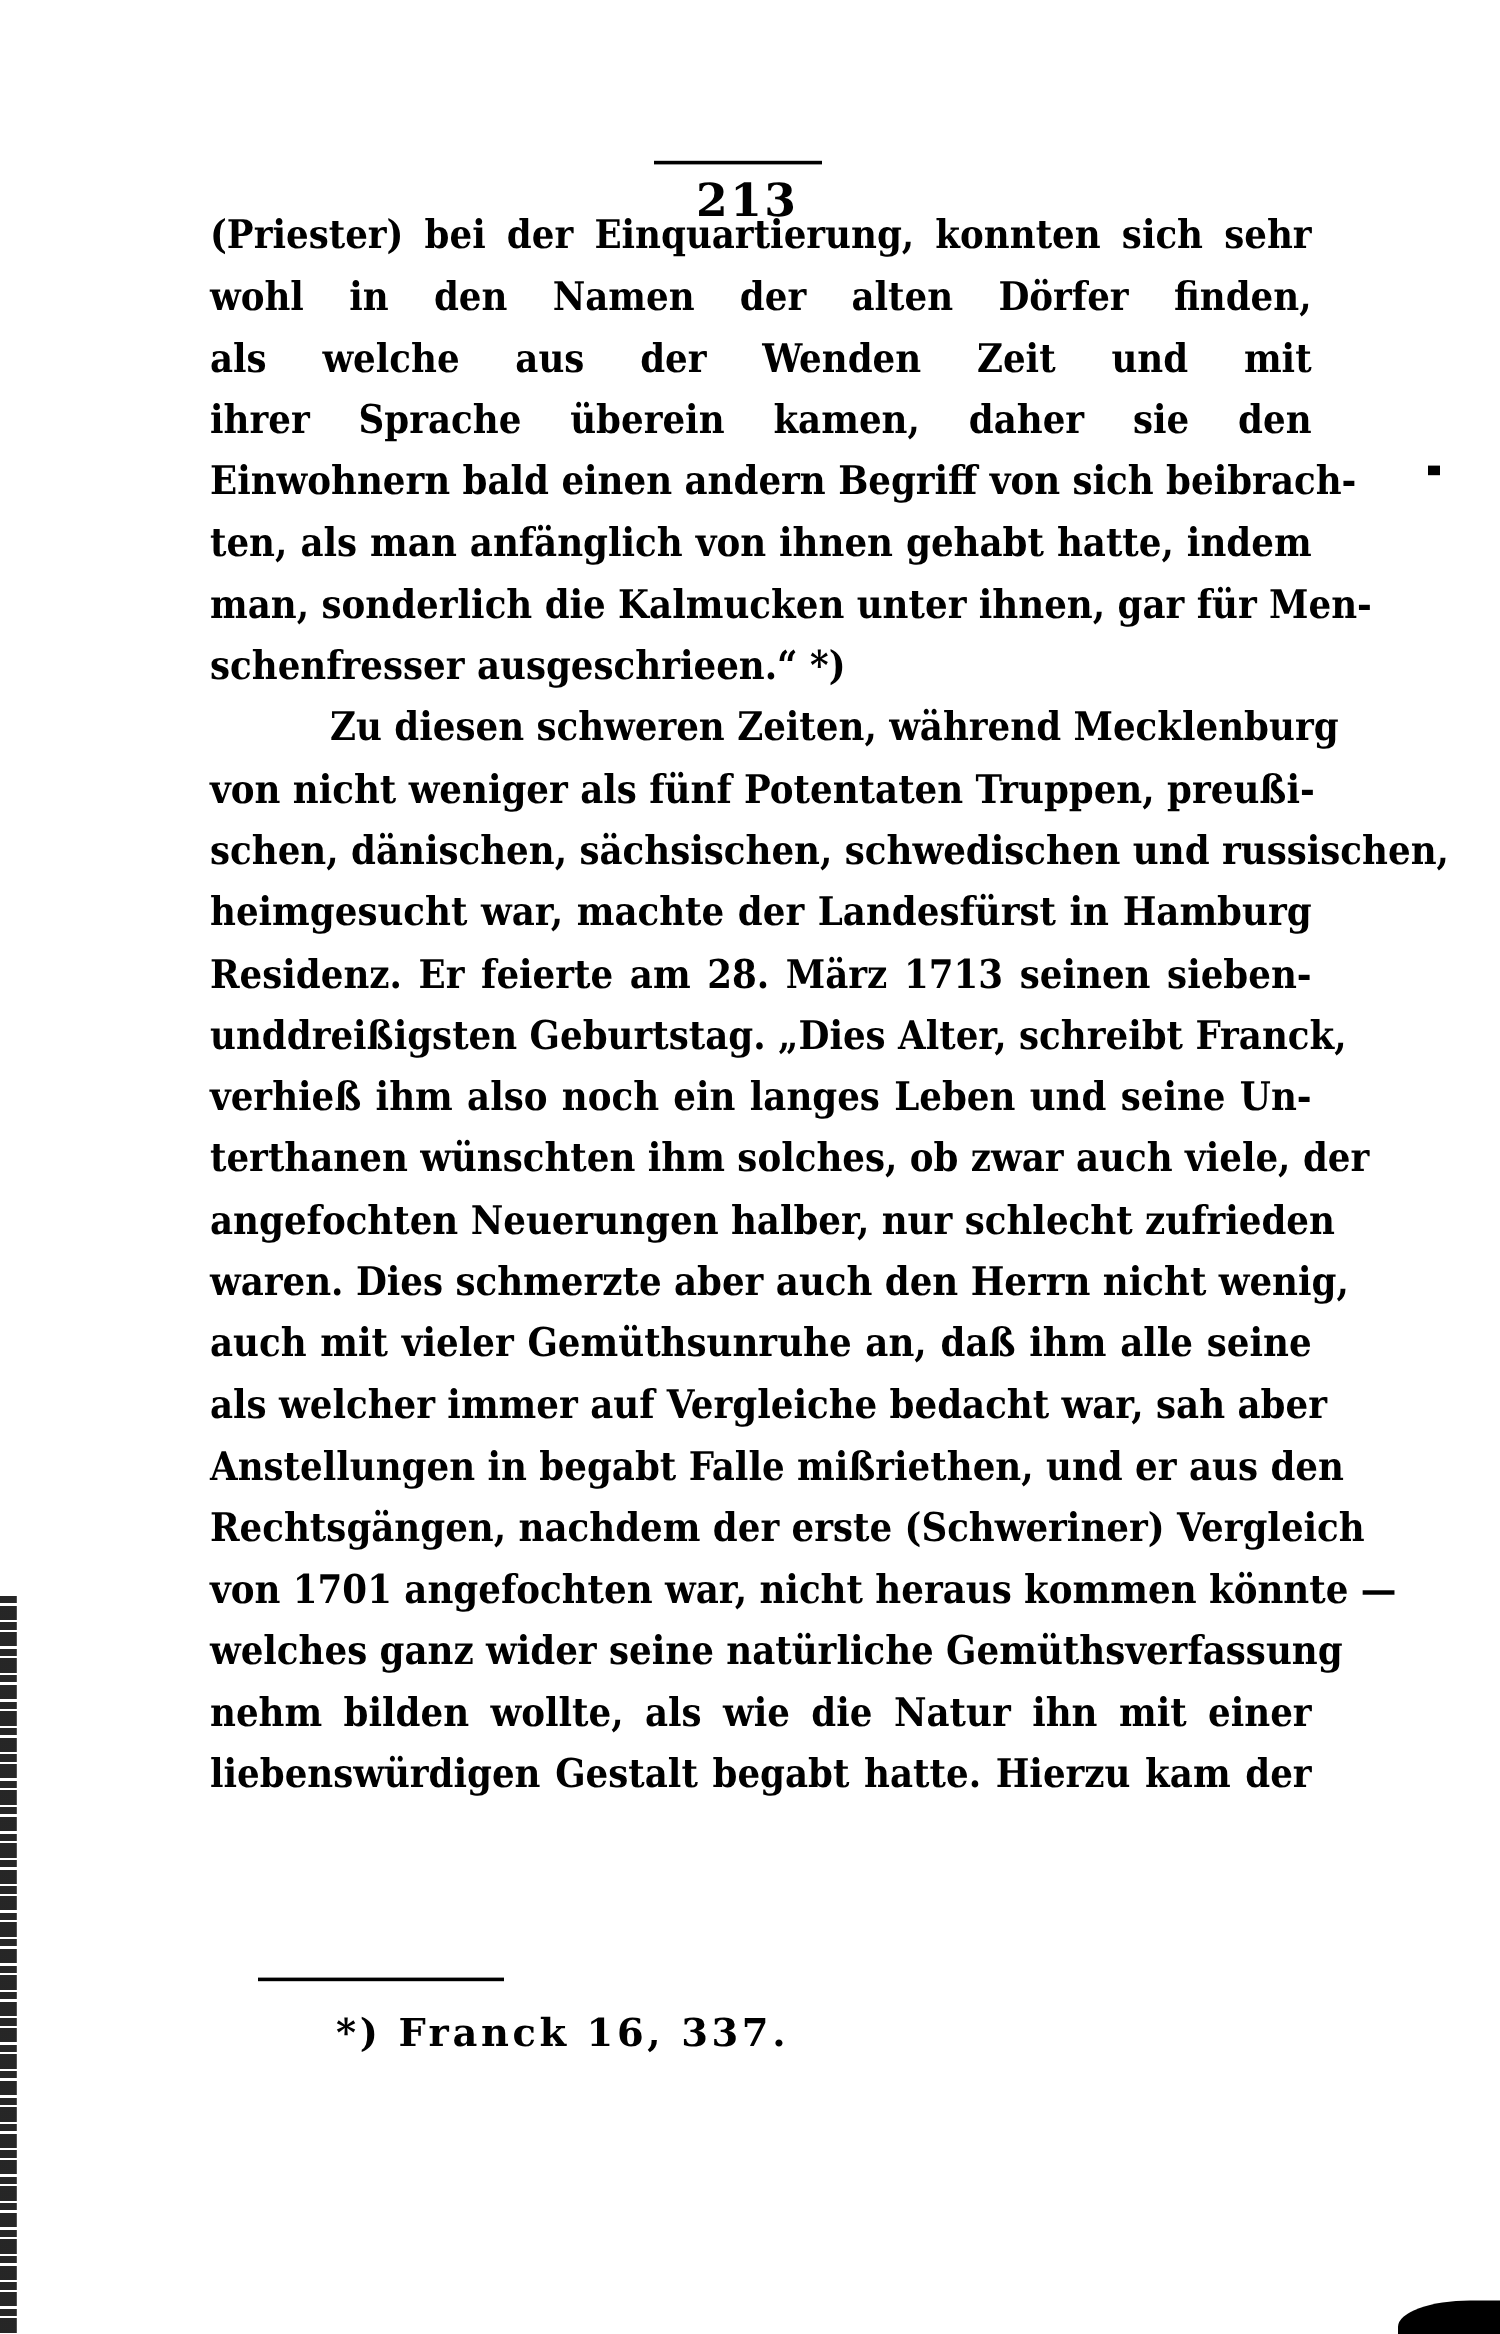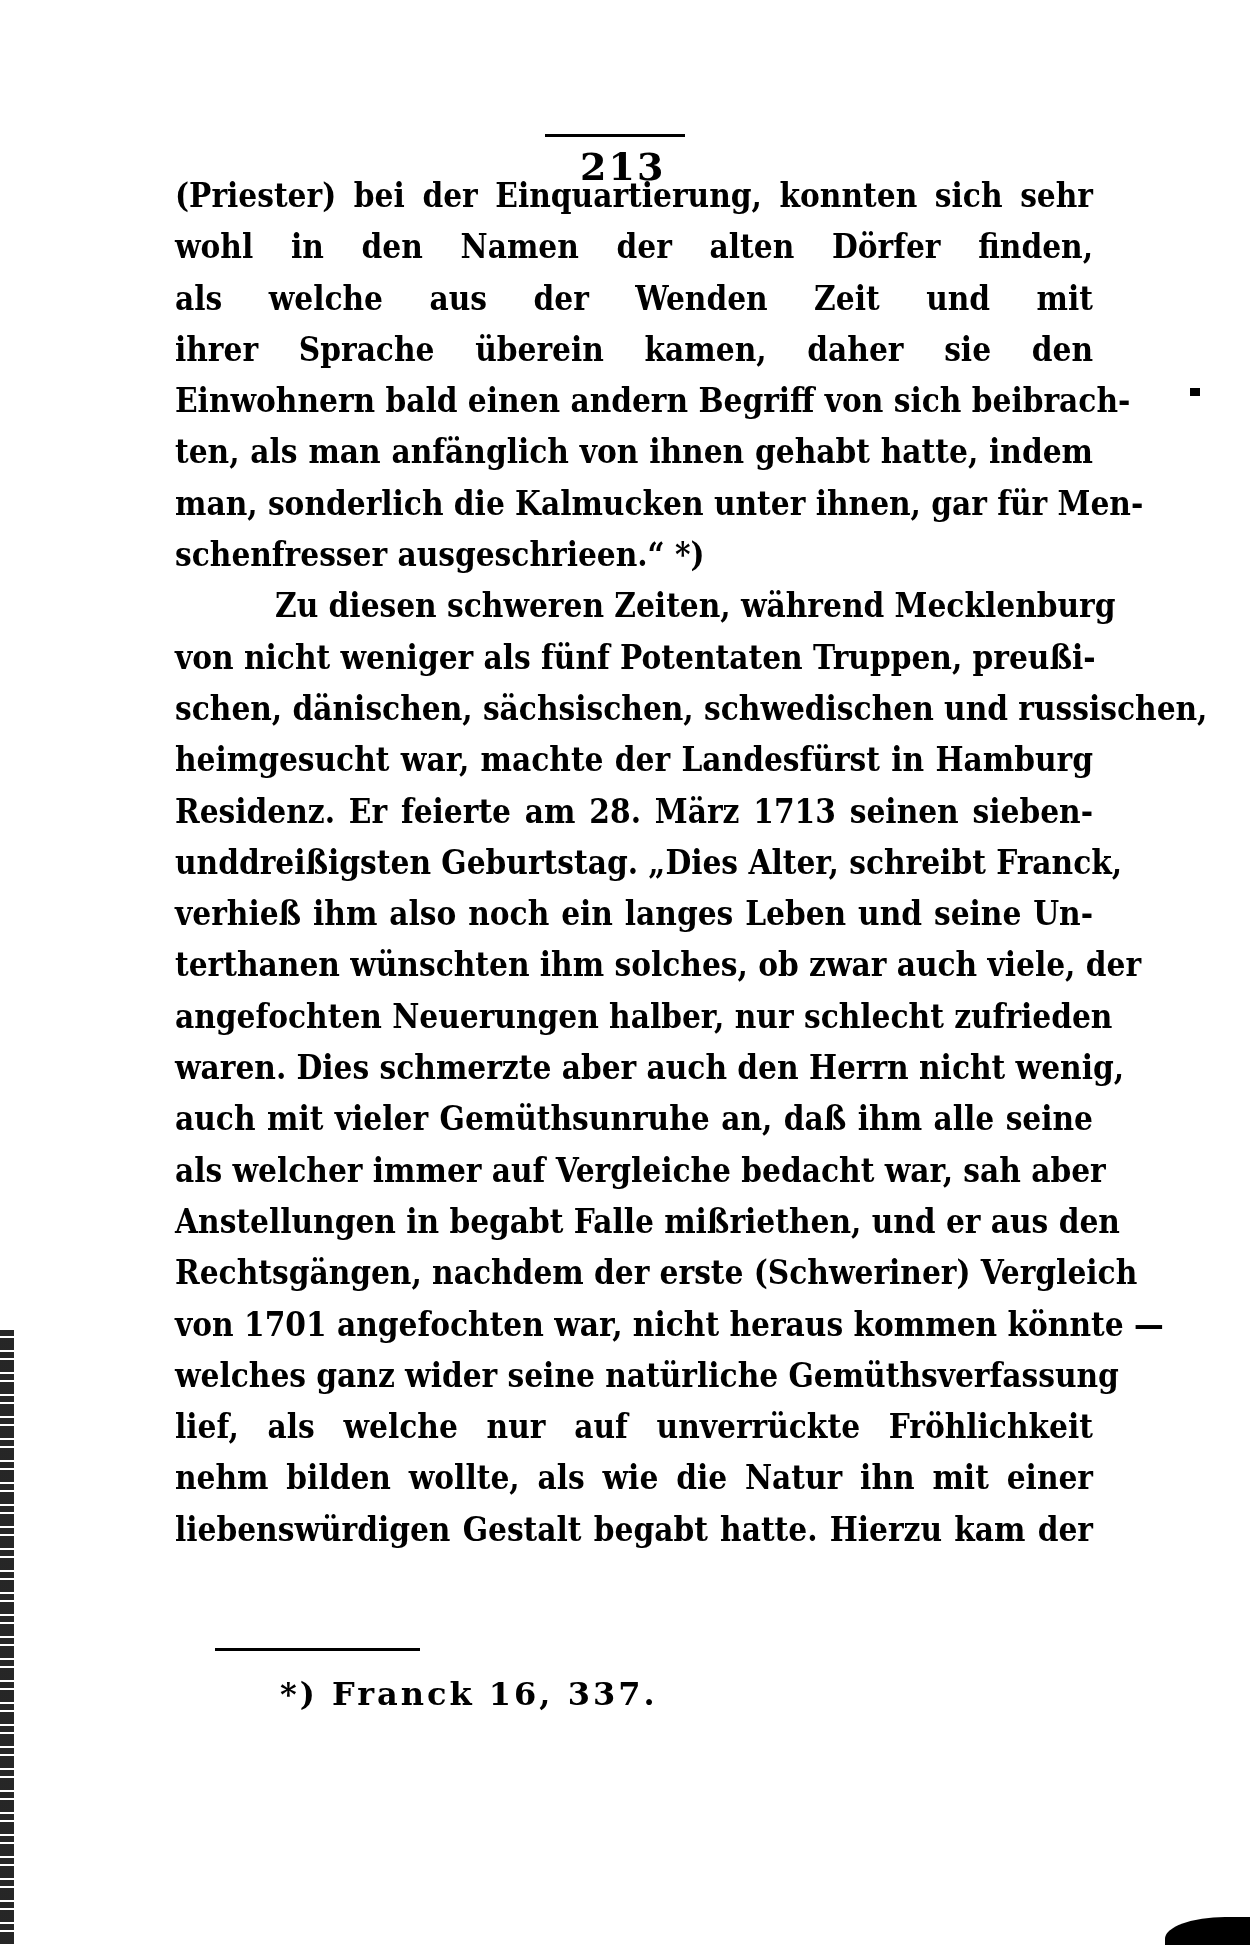--- a/index.html
+++ b/index.html
@@ -48,21 +48,20 @@
     <div class="line">verhieß ihm also noch ein langes Leben und seine Un-</div>
     <div class="line">terthanen wünschten ihm solches, ob zwar auch viele, der</div>
     <div class="line">angefochten Neuerungen halber, nur schlecht zufrieden</div>
     <div class="line">waren. Dies schmerzte aber auch den Herrn nicht wenig,</div>
     <div class="line">auch mit vieler Gemüthsunruhe an, daß ihm alle seine</div>
     <div class="line">als welcher immer auf Vergleiche bedacht war, sah aber</div>
     <div class="line">Anstellungen in begabt Falle mißriethen, und er aus den</div>
     <div class="line">Rechtsgängen, nachdem der erste (Schweriner) Vergleich</div>
     <div class="line">von 1701 angefochten war, nicht heraus kommen könnte —</div>
     <div class="line">welches ganz wider seine natürliche Gemüthsverfassung</div>
-    <div class="line">lief, als welche nur auf unverrückte Fröhlichkeit</div>
     <div class="line">nehm bilden wollte, als wie die Natur ihn mit einer</div>
     <div class="line">liebenswürdigen Gestalt begabt hatte. Hierzu kam der</div>
   </div>
 
   <div class="footnote-rule"></div>
   <div class="footnote">*) Franck 16, 337.</div>
 
   <div class="scan-edge-left"></div>
   <div class="scan-corner"></div>
   <div class="stray-mark" style="left:1190px;top:388px;"></div>

